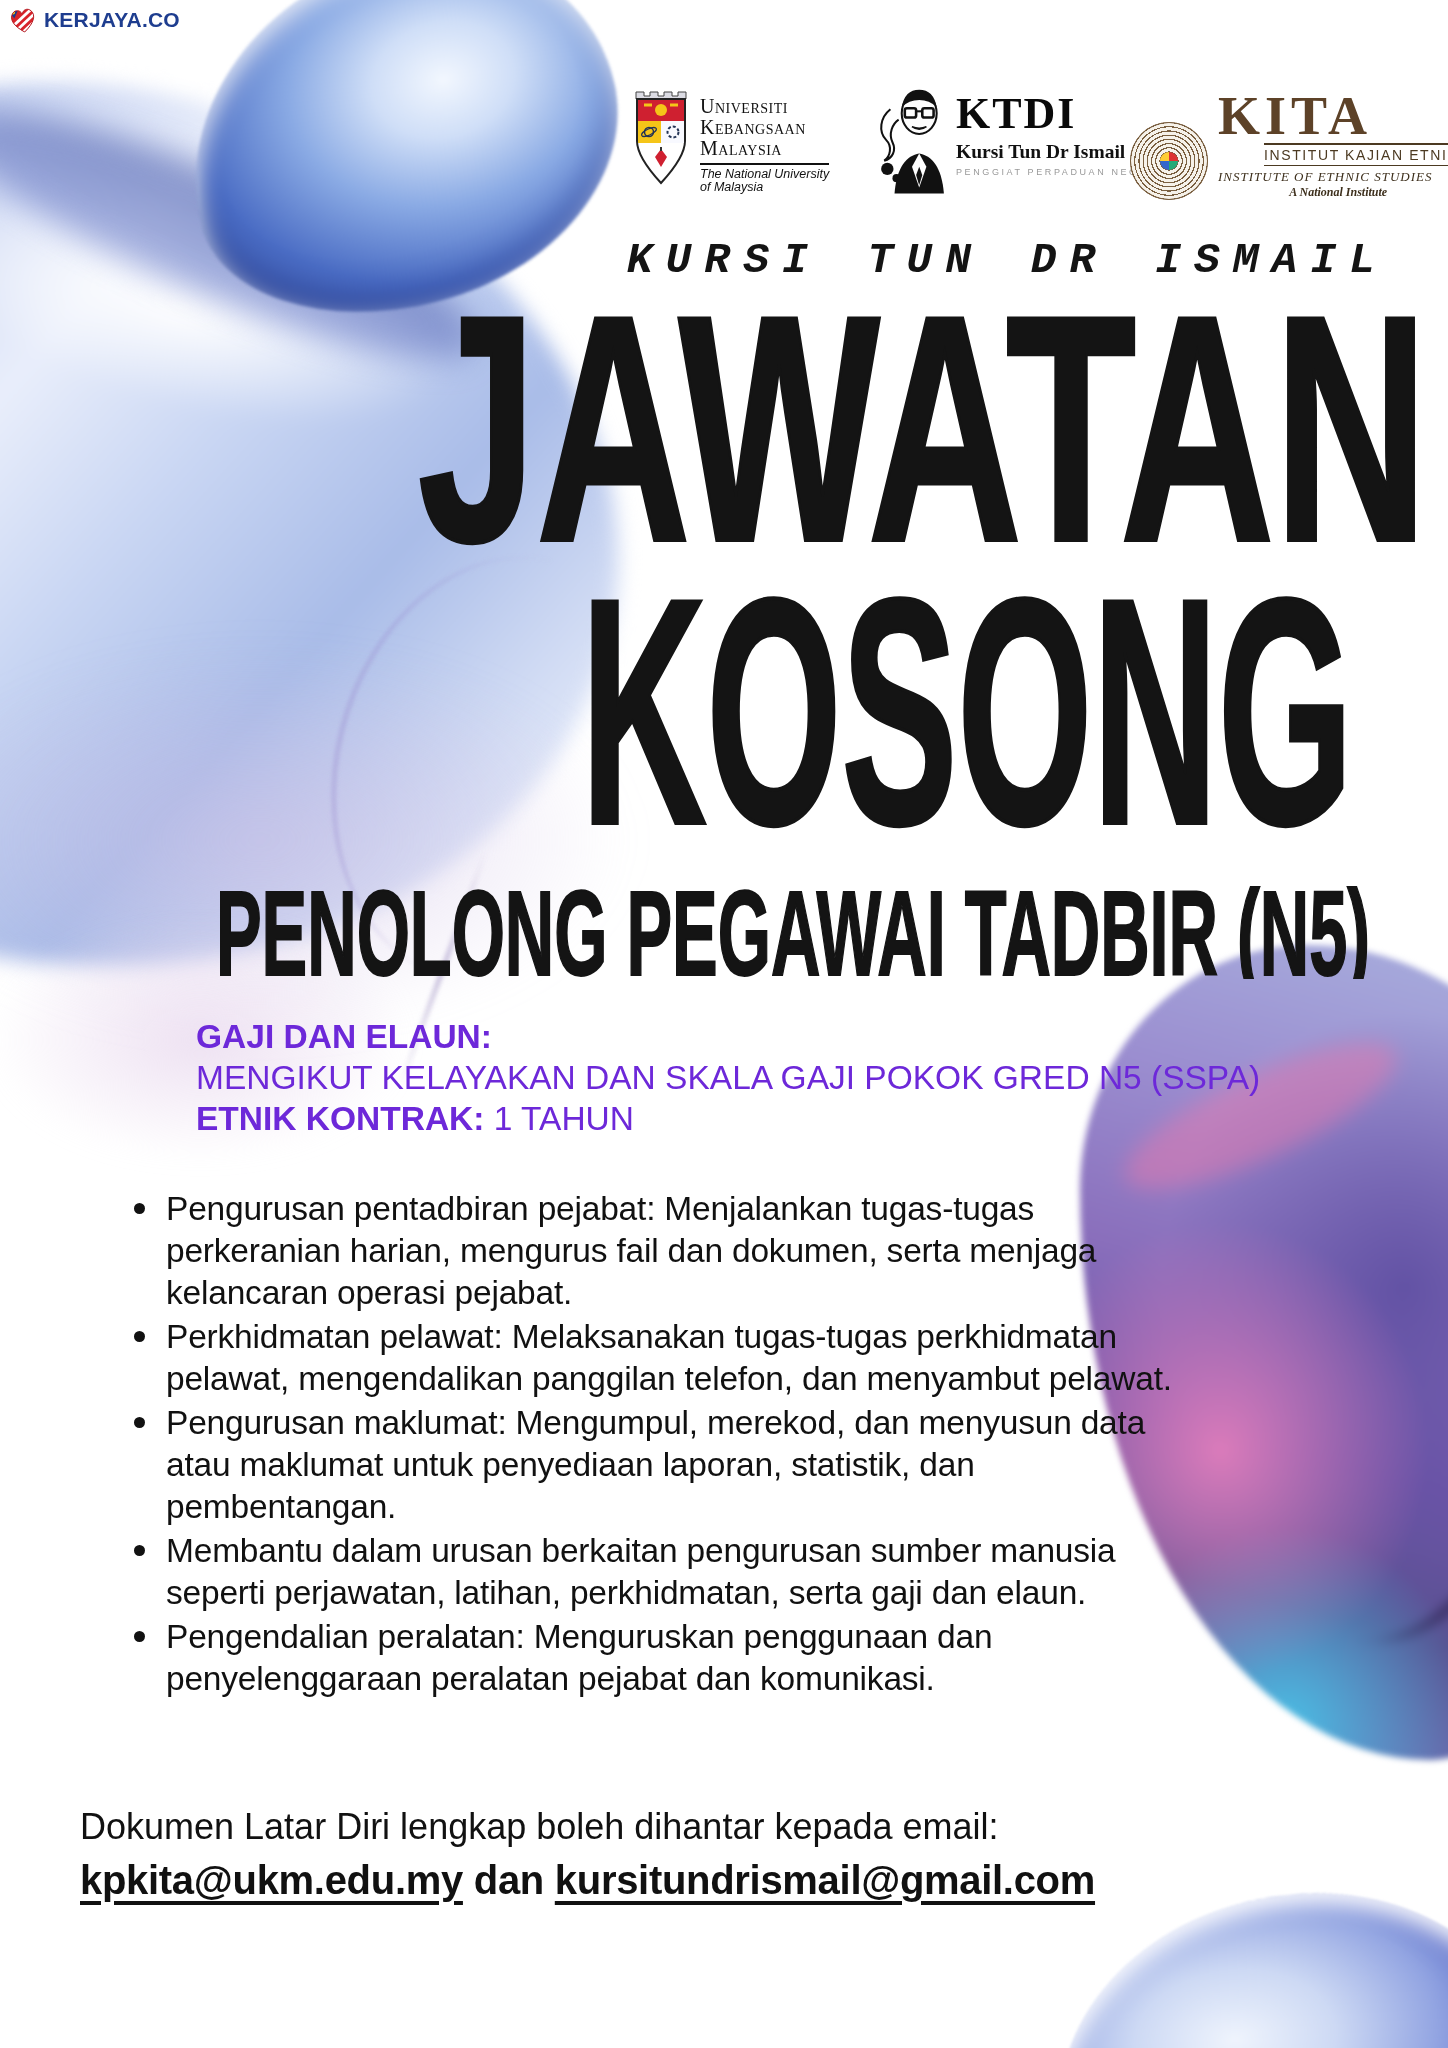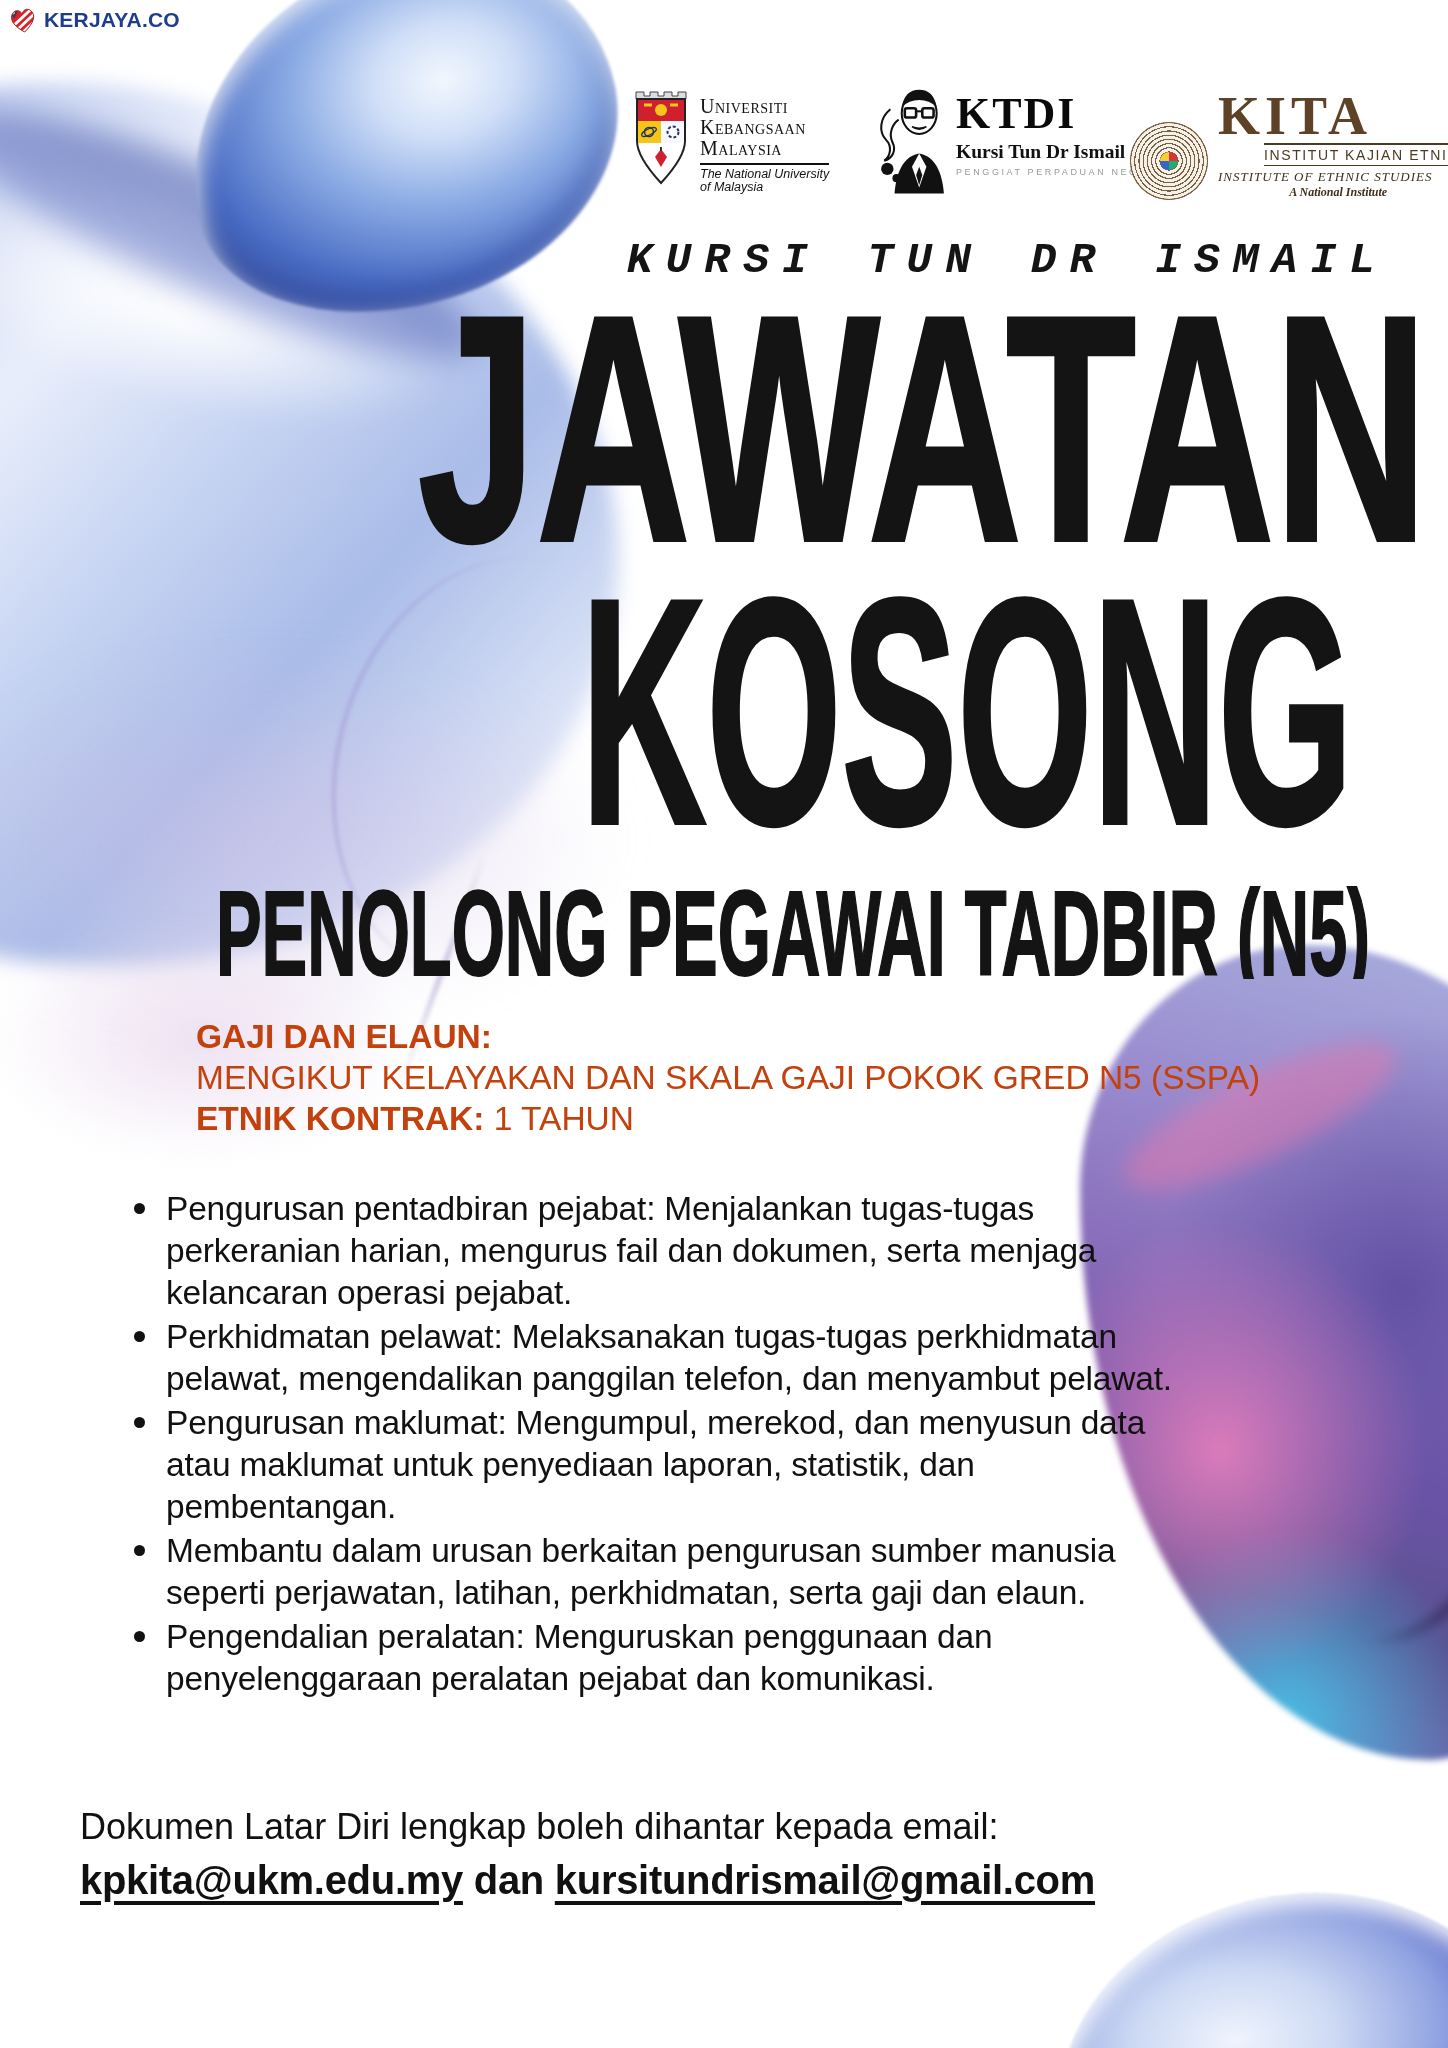--- a/index.html
+++ b/index.html
@@ -84,21 +84,21 @@
 
   
   .org-heading{top:236px;right:60px;font-family:"Liberation Mono","DejaVu Sans Mono",monospace;
     font-style:italic;font-weight:700;font-size:43px;letter-spacing:13px;word-spacing:8px;color:#141414;white-space:nowrap;}
   .title-svg text{font-family:"Liberation Sans",sans-serif;font-weight:700;fill:#141414;stroke:#141414;}
   .t1{left:415px;top:303px;}
   .t2{left:578px;top:586px;}
   .t3{left:213px;top:884px;}
 
   
-  .details{left:196px;top:1016px;font-size:33.5px;line-height:41px;color:#c2410c;}
+  .details{left:196px;top:1016px;font-size:33.5px;line-height:41px;color:#6d28d9;}
   .b{font-weight:700;}
 
   
   .duties{left:128px;top:1188px;width:1066px;}
   .duties ul{list-style:none;margin:0;padding:0;}
   .duties li{position:relative;padding-left:38px;font-size:33.5px;line-height:42px;letter-spacing:-.2px;margin-bottom:2px;}
   .duties li::before{content:"";position:absolute;left:6px;top:15px;width:11px;height:11px;border-radius:50%;background:#111;}
 
   
   .footer{left:80px;top:1806px;}

